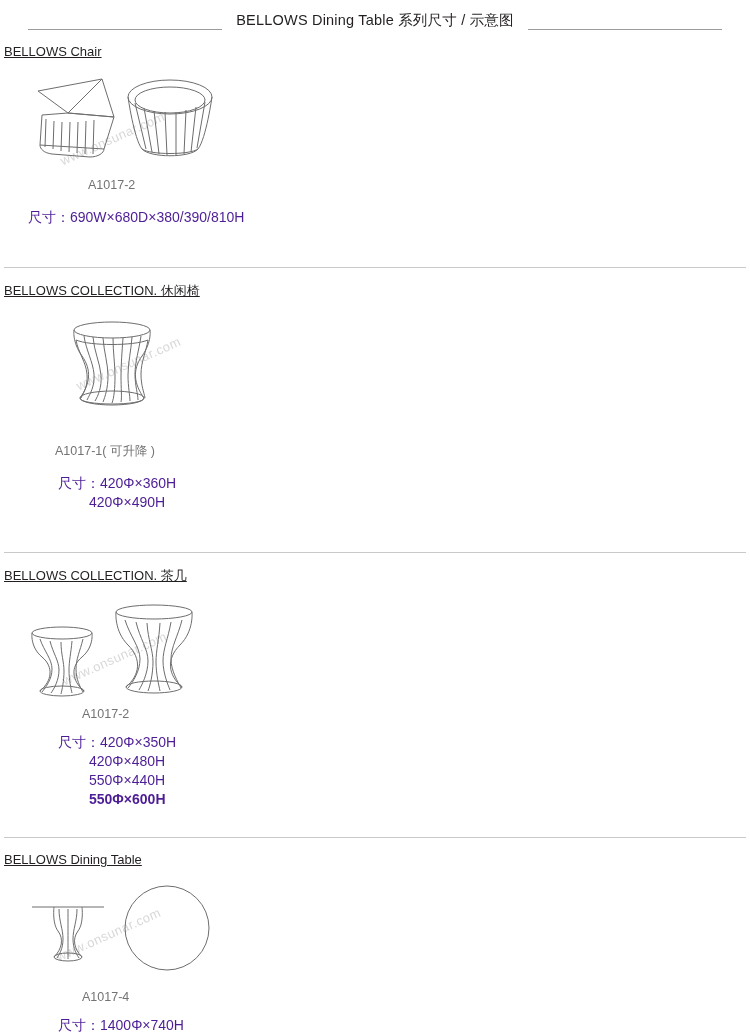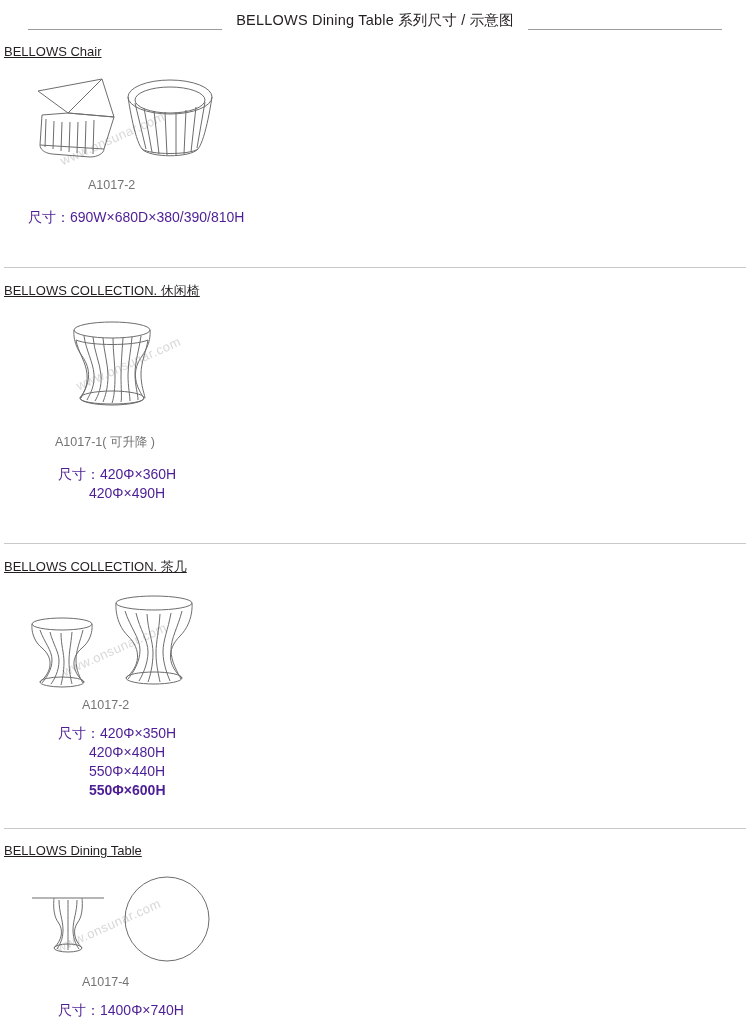--- a/index.html
+++ b/index.html
@@ -90,29 +90,29 @@
     white-space: nowrap;
   }
 
   svg { display: block; }
 
   .s1-art { position: relative; height: 105px; margin-top: 10px; }
   .s1-cap { margin-left: 88px; margin-top: 4px; }
   .s1-dim { margin-left: 28px; margin-top: 16px; }
 
   .s2-art { position: relative; height: 105px; margin-top: 18px; }
-  .s2-cap { margin-left: 55px; margin-top: 11px; }
+  .s2-cap { margin-left: 55px; margin-top: 20px; }
   .s2-dim { margin-left: 58px; margin-top: 14px; }
 
   .s3-art { position: relative; height: 100px; margin-top: 18px; }
   .s3-cap { margin-left: 82px; margin-top: 4px; }
   .s3-dim { margin-left: 58px; margin-top: 12px; }
 
   .s4-art { position: relative; height: 95px; margin-top: 16px; }
-  .s4-cap { margin-left: 82px; margin-top: 6px; }
+  .s4-cap { margin-left: 82px; margin-top: 12px; }
   .s4-dim { margin-left: 58px; margin-top: 12px; }
 
   .spacer-sm { height: 18px; }
   .spacer-md { height: 28px; }
   .spacer-lg { height: 40px; }
 </style>
 </head>
 <body>
 
 <div class="page">

